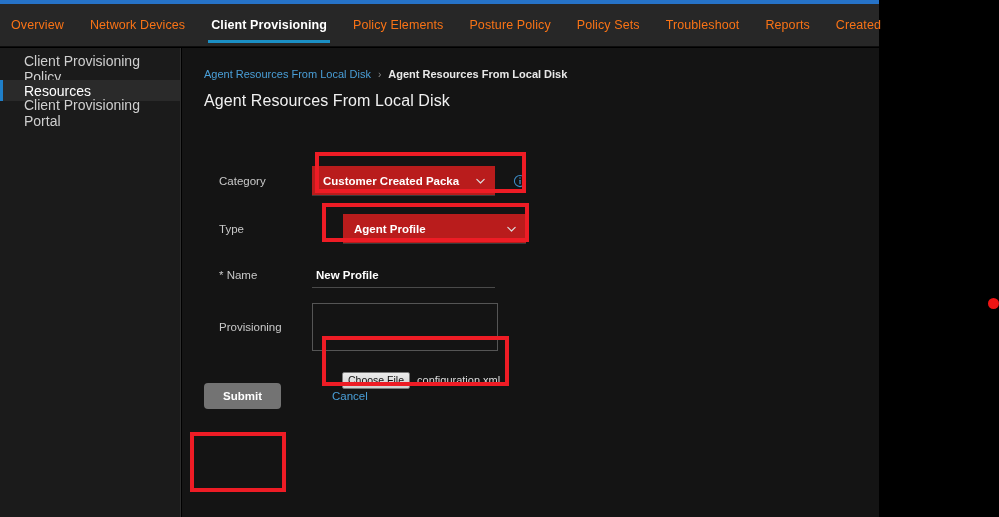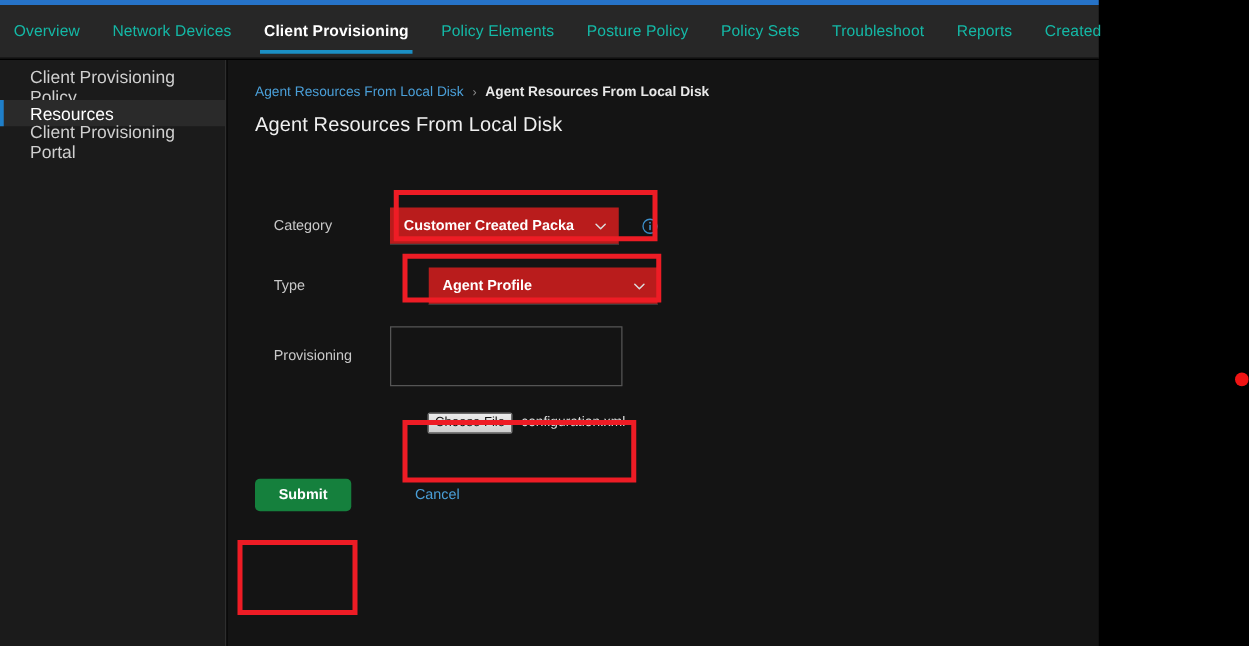--- a/index.html
+++ b/index.html
@@ -42,21 +42,21 @@
     display: flex;
     align-items: center;
     box-sizing: border-box;
   }
   .nav-tab {
     position: relative;
     height: 43px;
     display: flex;
     align-items: center;
     padding: 0 13px;
-    color: #14b8a6;
+    color: #f97316;
     font-size: 12.5px;
     letter-spacing: 0.1px;
     cursor: pointer;
     white-space: nowrap;
     box-sizing: border-box;
   }
   .nav-tab:first-child { padding-left: 11px; }
   .nav-tab.active {
     color: #ffffff;
     font-weight: bold;
@@ -262,21 +262,21 @@
 
   
   .actions {
     position: absolute;
     left: 22px;
     top: 335px;
     display: flex;
     align-items: center;
   }
   .btn-submit {
-    background: #15803d;
+    background: #737373;
     border: none;
     border-radius: 4px;
     color: #ffffff;
     font-family: "Liberation Sans", sans-serif;
     font-size: 11.5px;
     font-weight: bold;
     padding: 7px 19px;
     cursor: pointer;
   }
   .btn-cancel {
@@ -390,20 +390,26 @@
         <div class="select-ctrl">
           <span>Agent Profile</span>
           <span class="caret">
             <svg viewBox="0 0 12 12" width="11" height="11" aria-hidden="true">
               <path d="M2 4.2 L6 8.2 L10 4.2" fill="none" stroke="#dcdcdc" stroke-width="1.3" stroke-linecap="round" stroke-linejoin="round"></path>
             </svg>
           </span>
         </div>
       </div>
 
+      <div class="form-row" style="height:42px; align-items:center;">
+        <div class="form-label">* Name</div>
+        <div class="name-field">
+          <span class="static-value">New Profile</span>
+        </div>
+      </div>
 
       <div class="form-row" style="height:62px; align-items:center;">
         <div class="form-label">Provisioning</div>
         <textarea class="textarea-ctrl" placeholder="" style=""></textarea>
       </div>
 
       <div class="form-row" style="height:44px; align-items:center;padding-left:20px;">
         <div class="form-label"></div>
         <div class="file-row" style="padding-left:10px;">
           <button class="choose-file-btn">Choose File</button>

